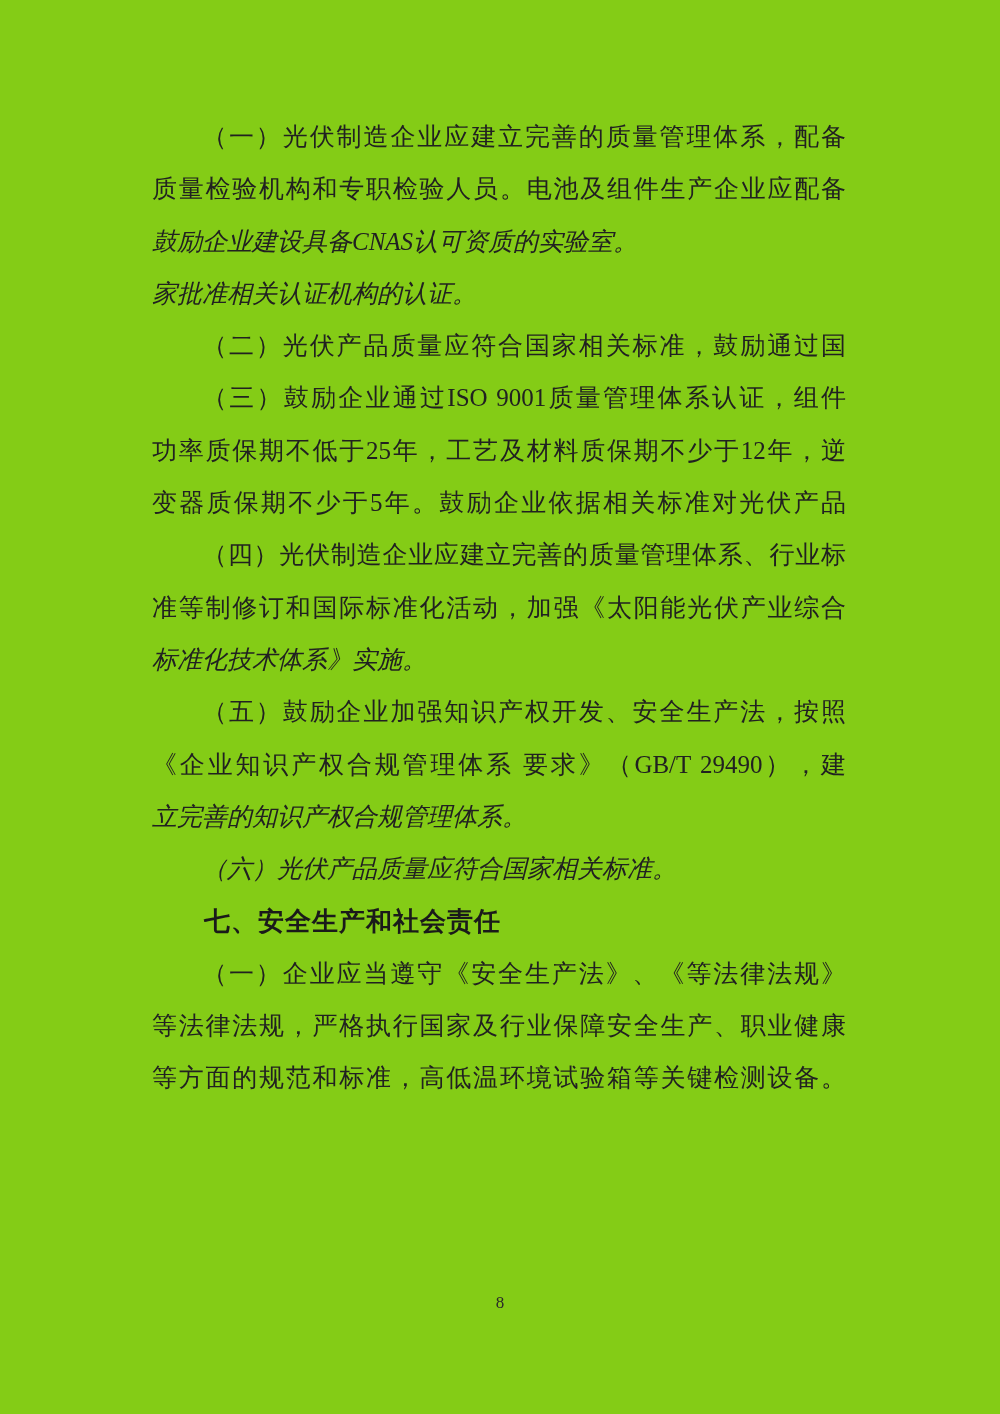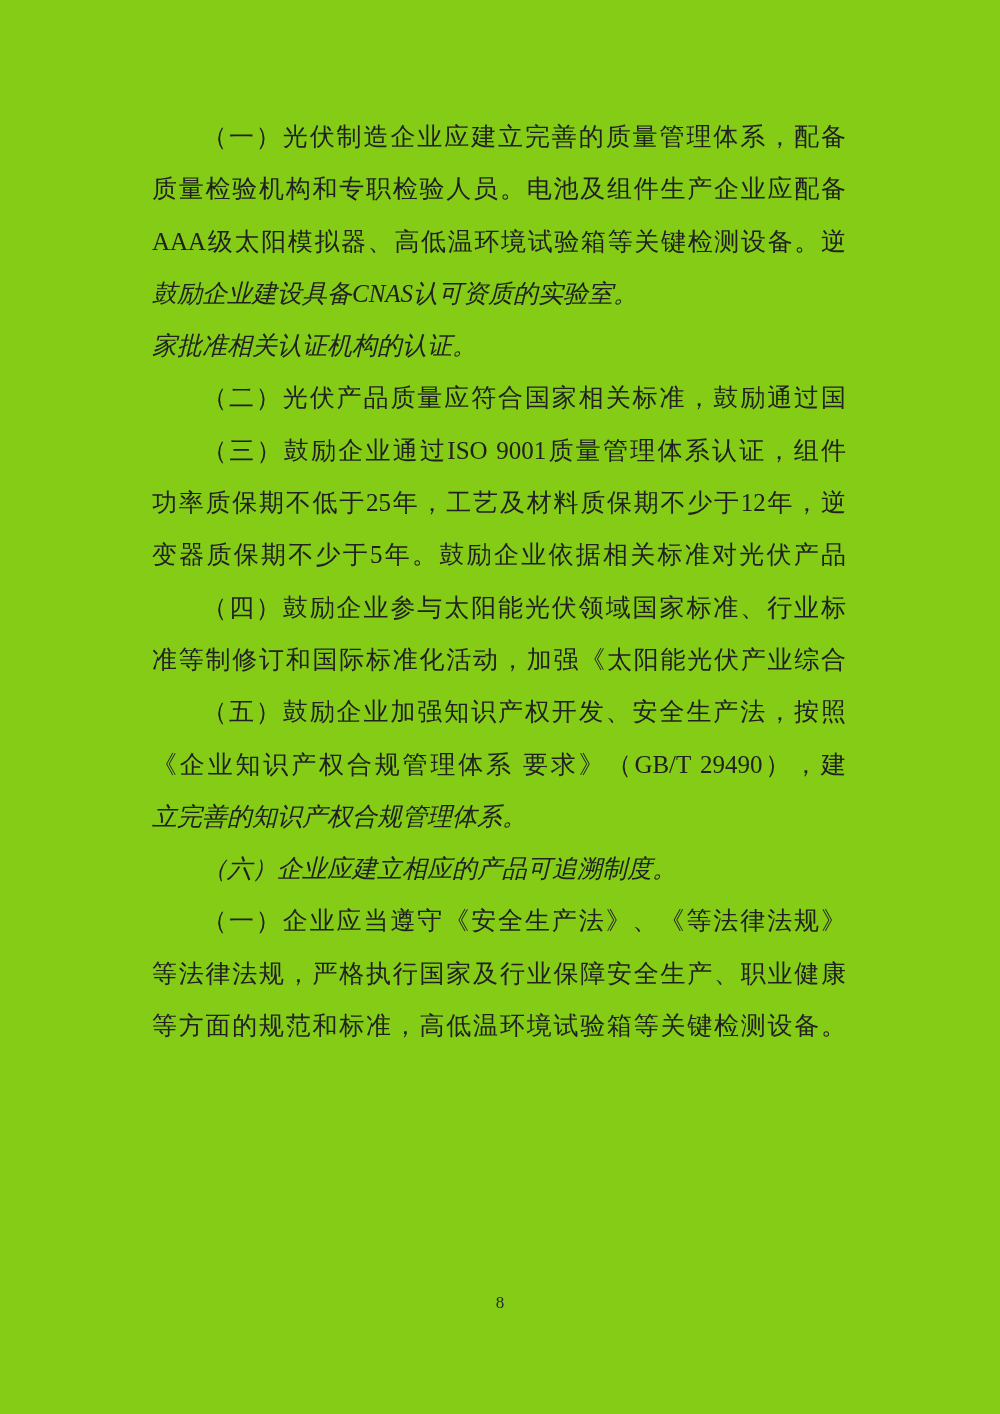--- a/index.html
+++ b/index.html
@@ -63,50 +63,51 @@
 </style>
 </head>
 <body>
 
 <div class="page">
   <div class="body-text">
 
     <div class="para">
       <div class="line indent">（一）光伏制造企业应建立完善的质量管理体系，配备</div>
       <div class="line">质量检验机构和专职检验人员。电池及组件生产企业应配备</div>
-      <div class="line">AAA级太阳模拟器、高低温环境试验箱等关键检测设备。逆</div>
       <div class="line last">鼓励企业建设具备CNAS认可资质的实验室。</div>
     </div>
 
     <div class="para">
       <div class="line last">家批准相关认证机构的认证。</div>
       <div class="line indent">（二）光伏产品质量应符合国家相关标准，鼓励通过国</div>
     </div>
 
     <div class="para">
       <div class="line indent">（三）鼓励企业通过ISO 9001质量管理体系认证，组件</div>
       <div class="line">功率质保期不低于25年，工艺及材料质保期不少于12年，逆</div>
       <div class="line">变器质保期不少于5年。鼓励企业依据相关标准对光伏产品</div>
     </div>
 
     <div class="para">
-      <div class="line indent">（四）鼓励企业参与太阳能光伏领域国家标准、行业标</div>
+      <div class="line indent">（四）光伏制造企业应建立完善的质量管理体系、行业标</div>
       <div class="line">准等制修订和国际标准化活动，加强《太阳能光伏产业综合</div>
+      <div class="line last">标准化技术体系》实施。</div>
     </div>
 
     <div class="para">
       <div class="line indent">（五）鼓励企业加强知识产权开发、安全生产法，按照</div>
       <div class="line">《企业知识产权合规管理体系 要求》（GB/T 29490），建</div>
       <div class="line last">立完善的知识产权合规管理体系。</div>
     </div>
 
     <div class="para">
-      <div class="line indent last">（六）企业应建立相应的产品可追溯制度。</div>
+      <div class="line indent last">（六）光伏产品质量应符合国家相关标准。</div>
     </div>
 
+    <h2 class="heading">七、安全生产和社会责任</h2>
 
     <div class="para">
       <div class="line indent">（一）企业应当遵守《安全生产法》、《等法律法规》</div>
       <div class="line">等法律法规，严格执行国家及行业保障安全生产、职业健康</div>
       <div class="line">等方面的规范和标准，高低温环境试验箱等关键检测设备。</div>
     </div>
 
   </div>
 
   <div class="page-number">8</div>

